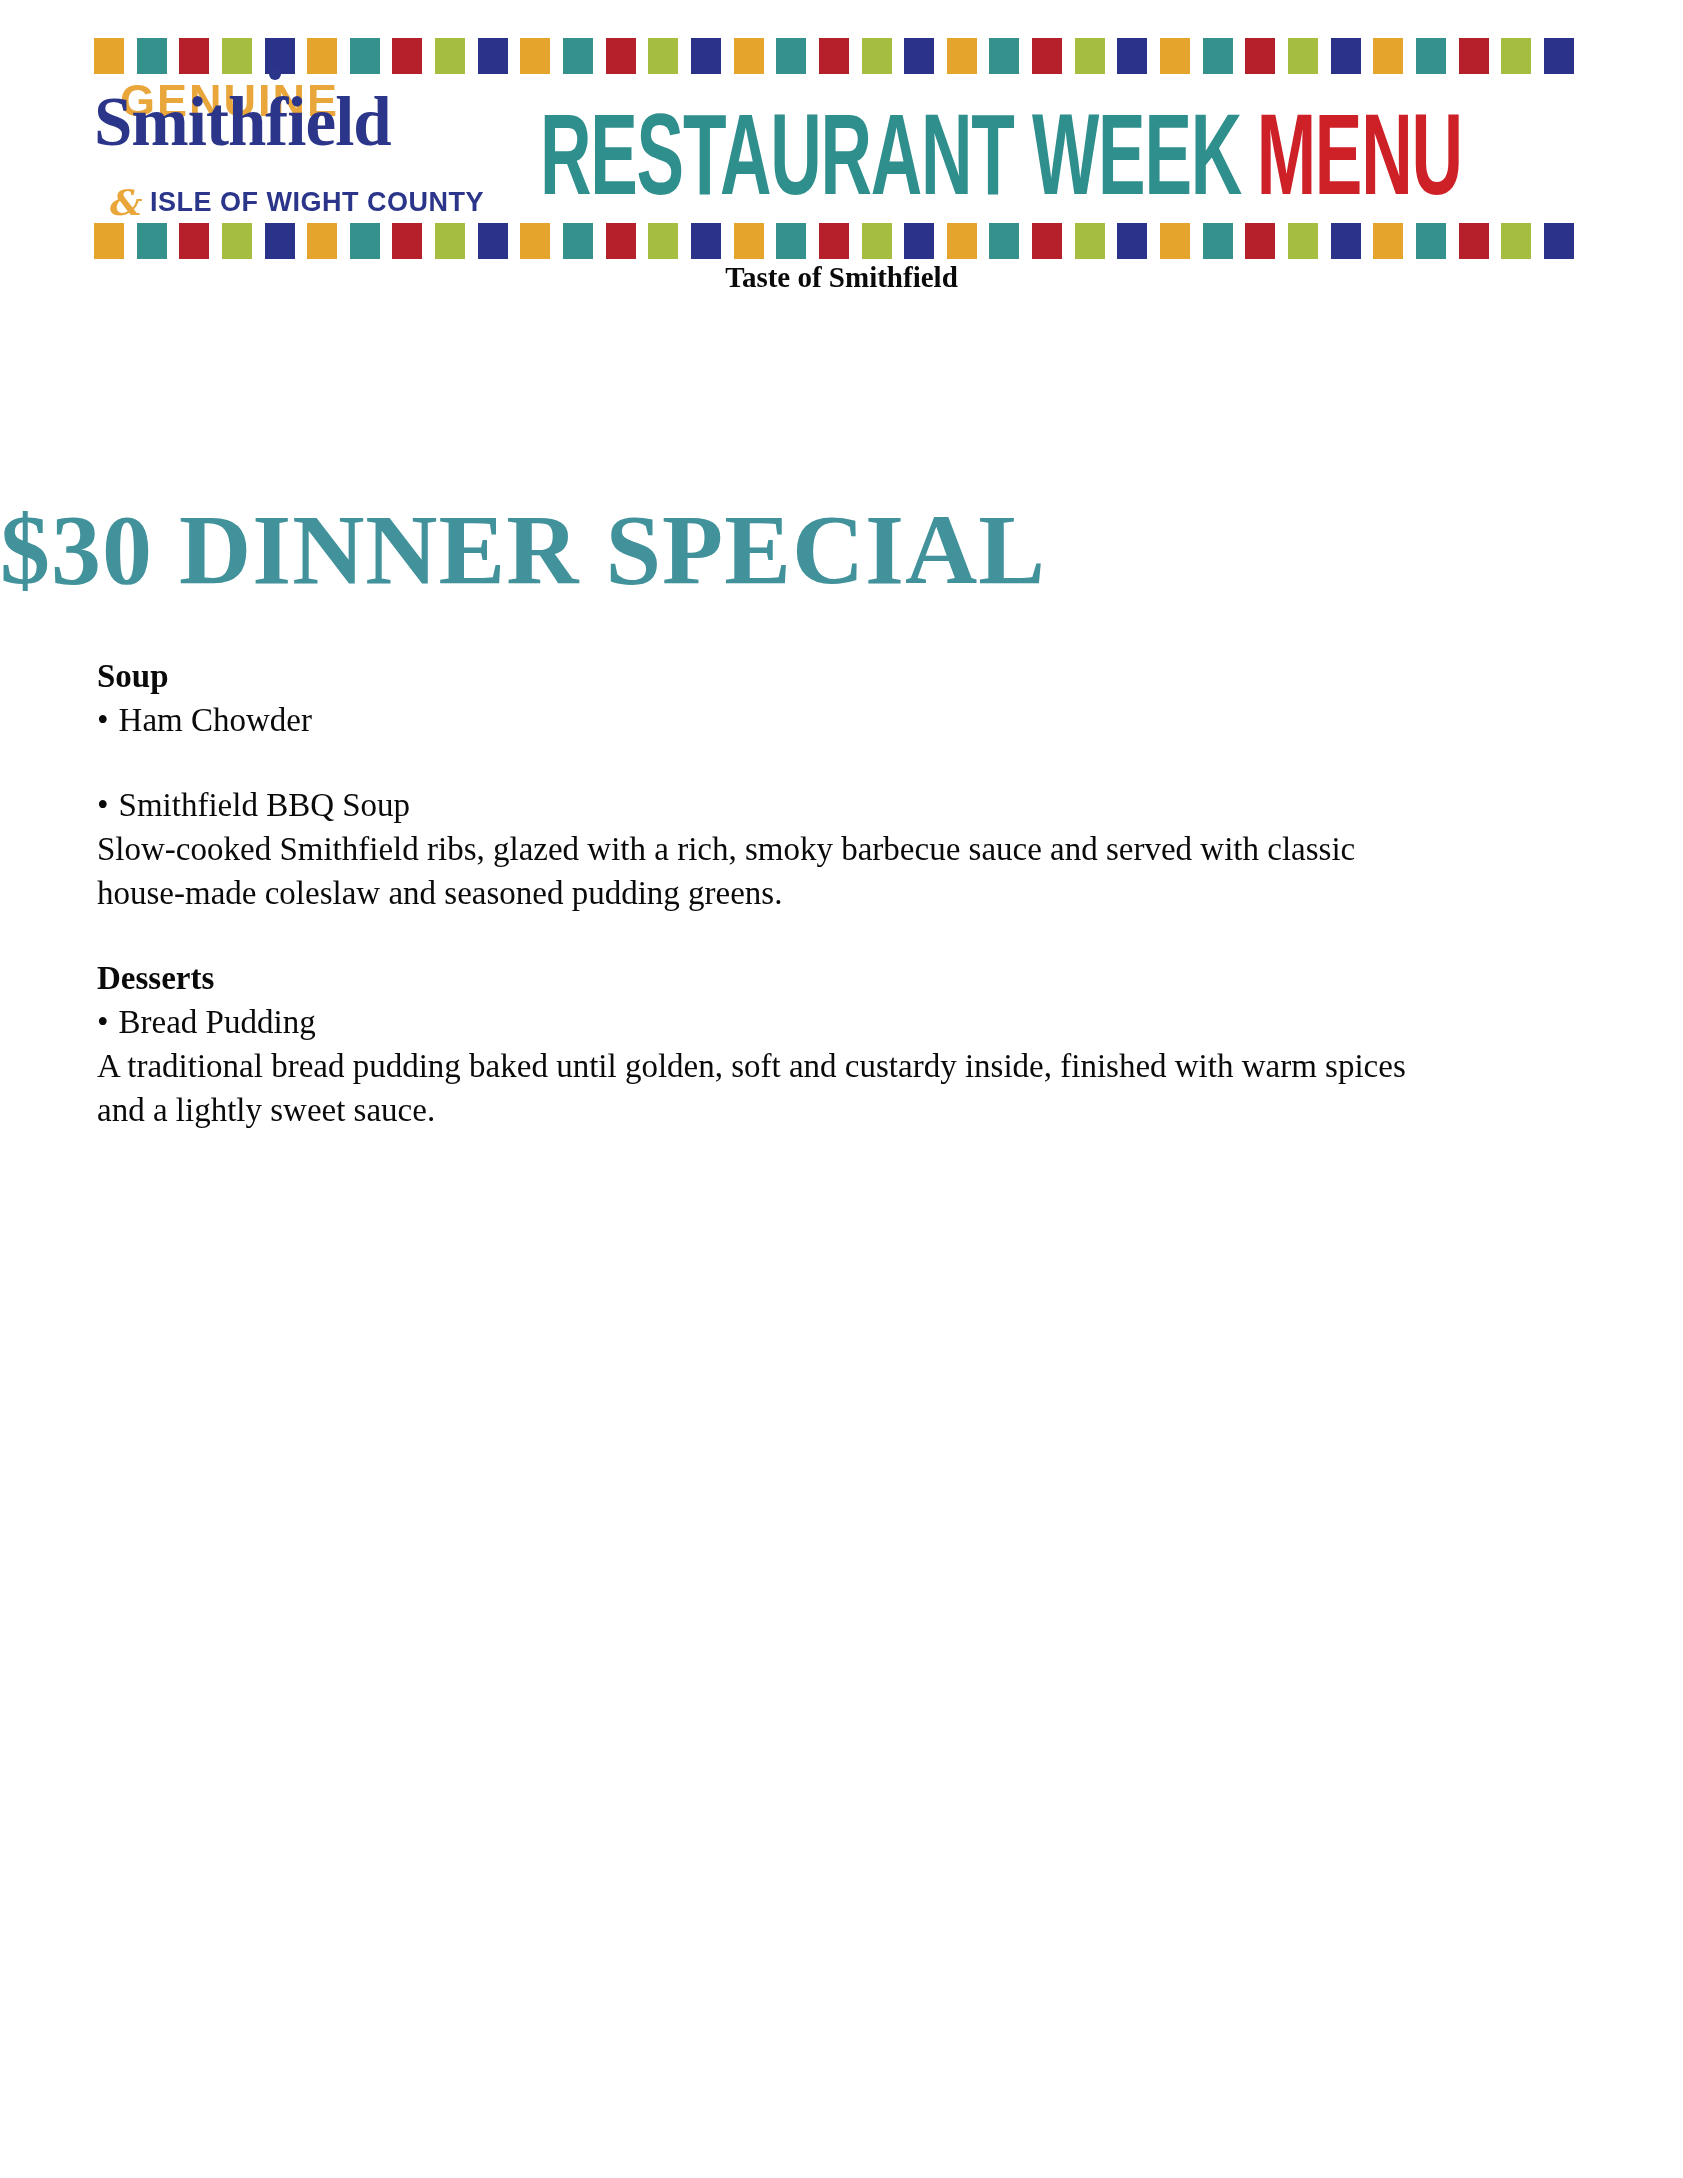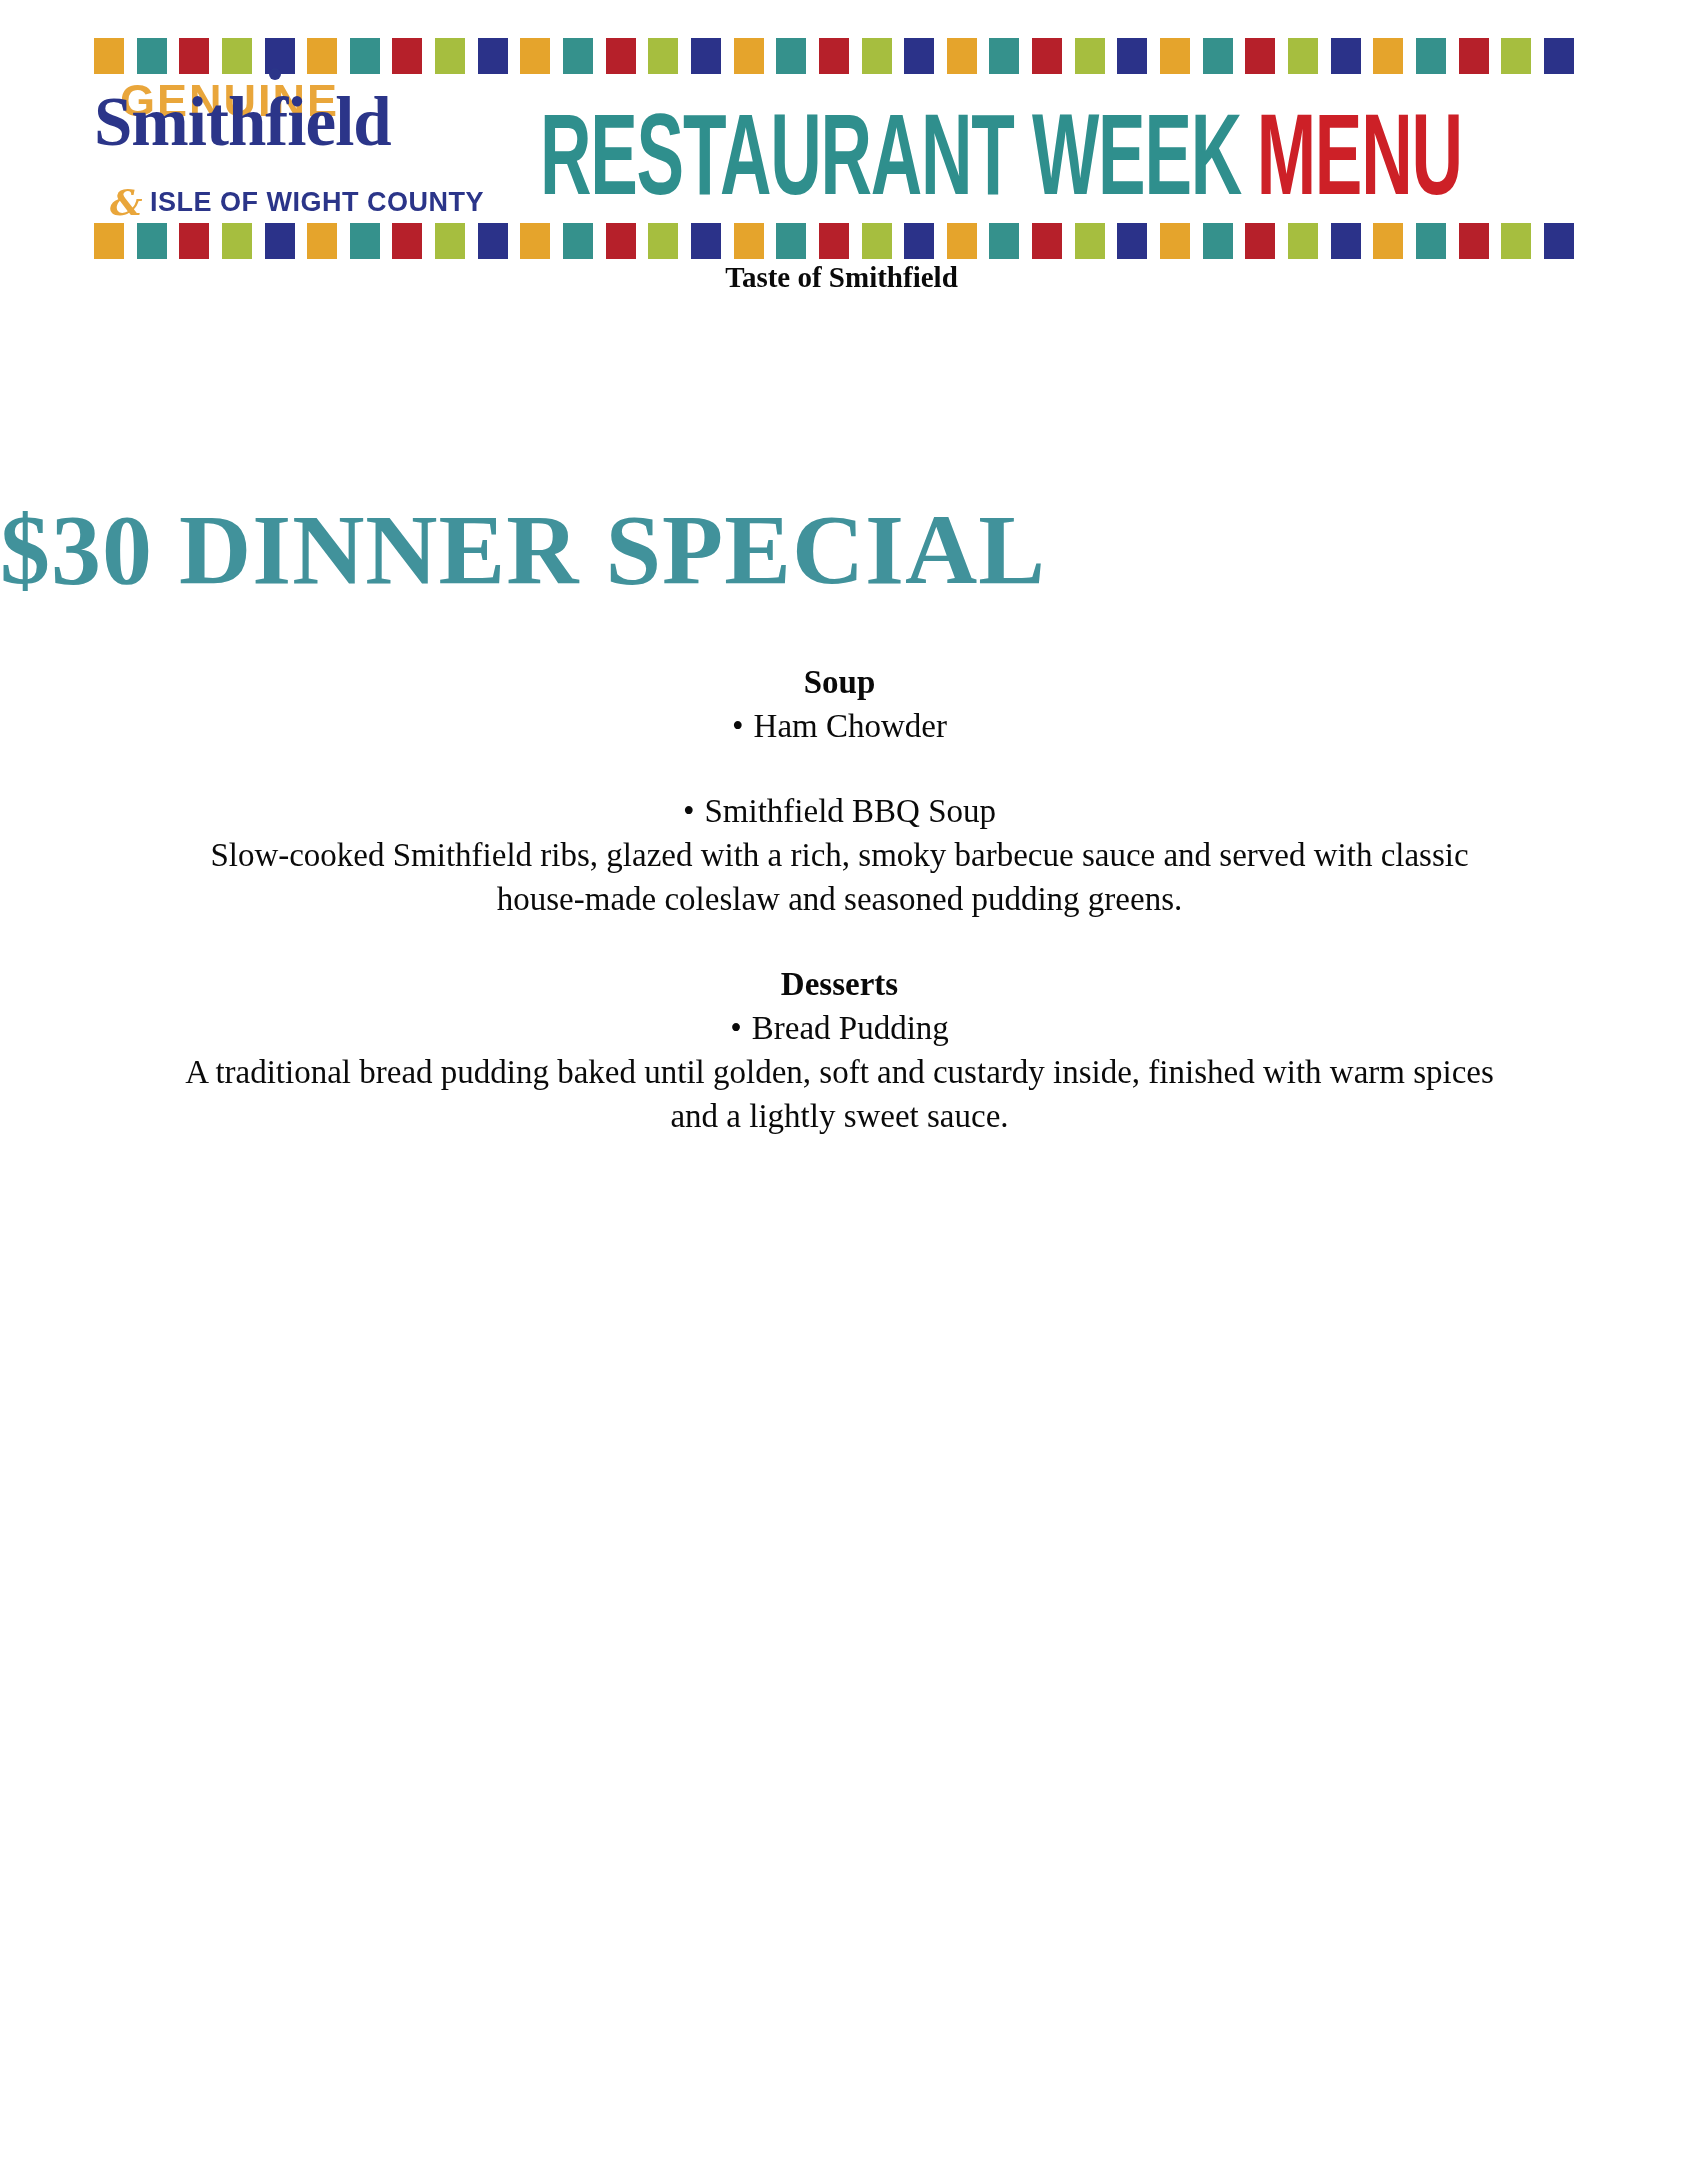--- a/index.html
+++ b/index.html
@@ -82,21 +82,21 @@
     position:absolute;top:500px;left:0;width:100%;margin:0;
     font-weight:bold;font-size:100px;line-height:1;
     letter-spacing:1px;color:var(--special-teal);
   }
 
   
   .menu{
     position:absolute;left:97px;top:650px;width:1485px;
     font-size:33px;line-height:44px;
   }
-  .menu section{margin:10px 0 41px 0;padding:0;text-align:center;}
+  .menu section{margin:4px 0 41px 0;padding:0;}
   .menu h2{
     margin:0;padding:0;font-size:33px;line-height:44px;font-weight:bold;
   }
   .menu .item{font-weight:normal;line-height:44px;}
   .menu .item .bullet{margin-right:10px;}
   .menu .desc{margin:0;padding:0;}
   .menu .desc span{display:block;white-space:nowrap;line-height:44px;}
 </style>
 </head>
 <body>

